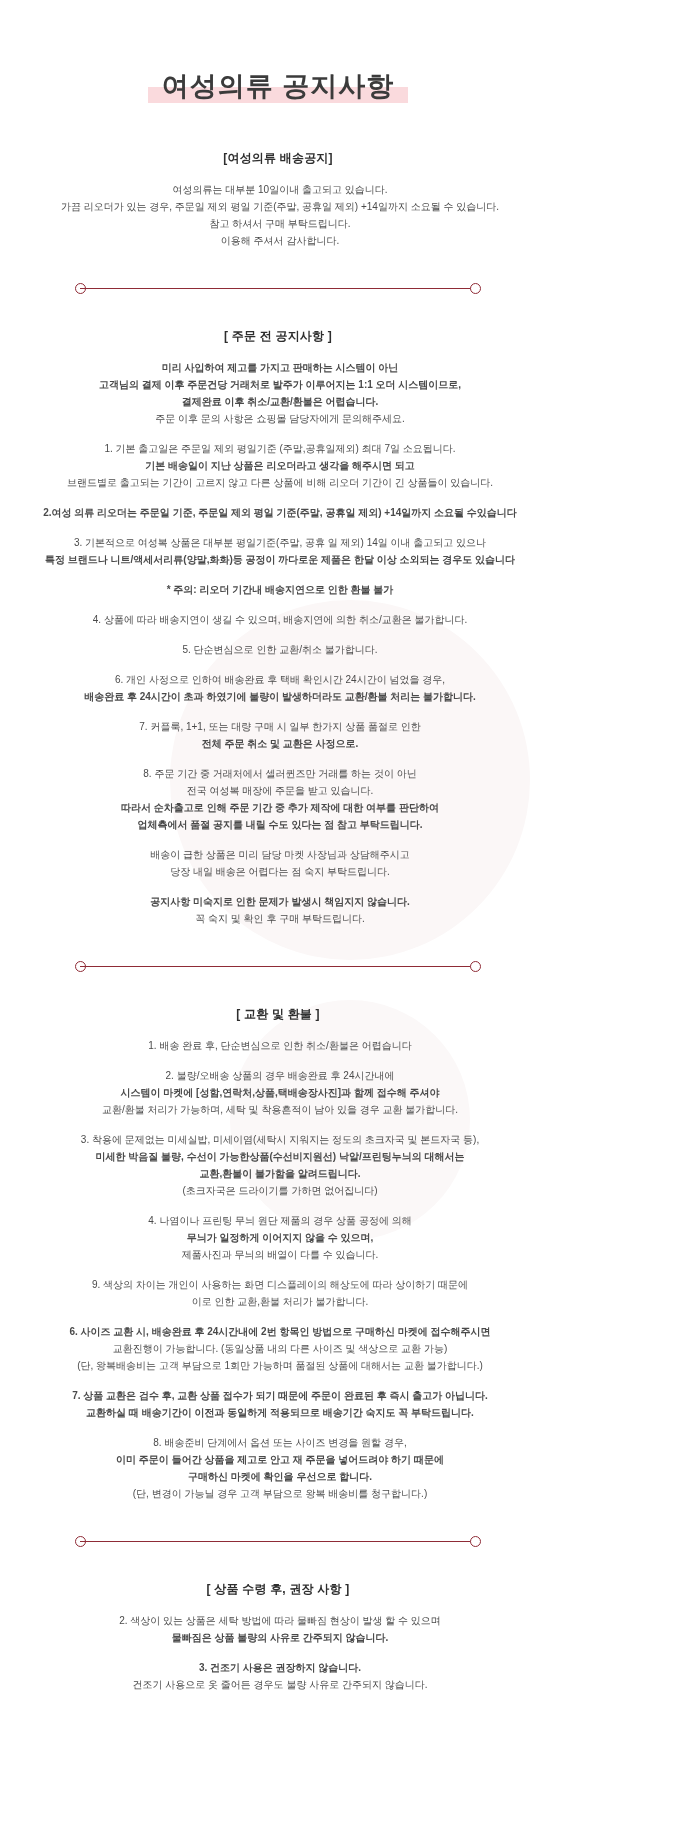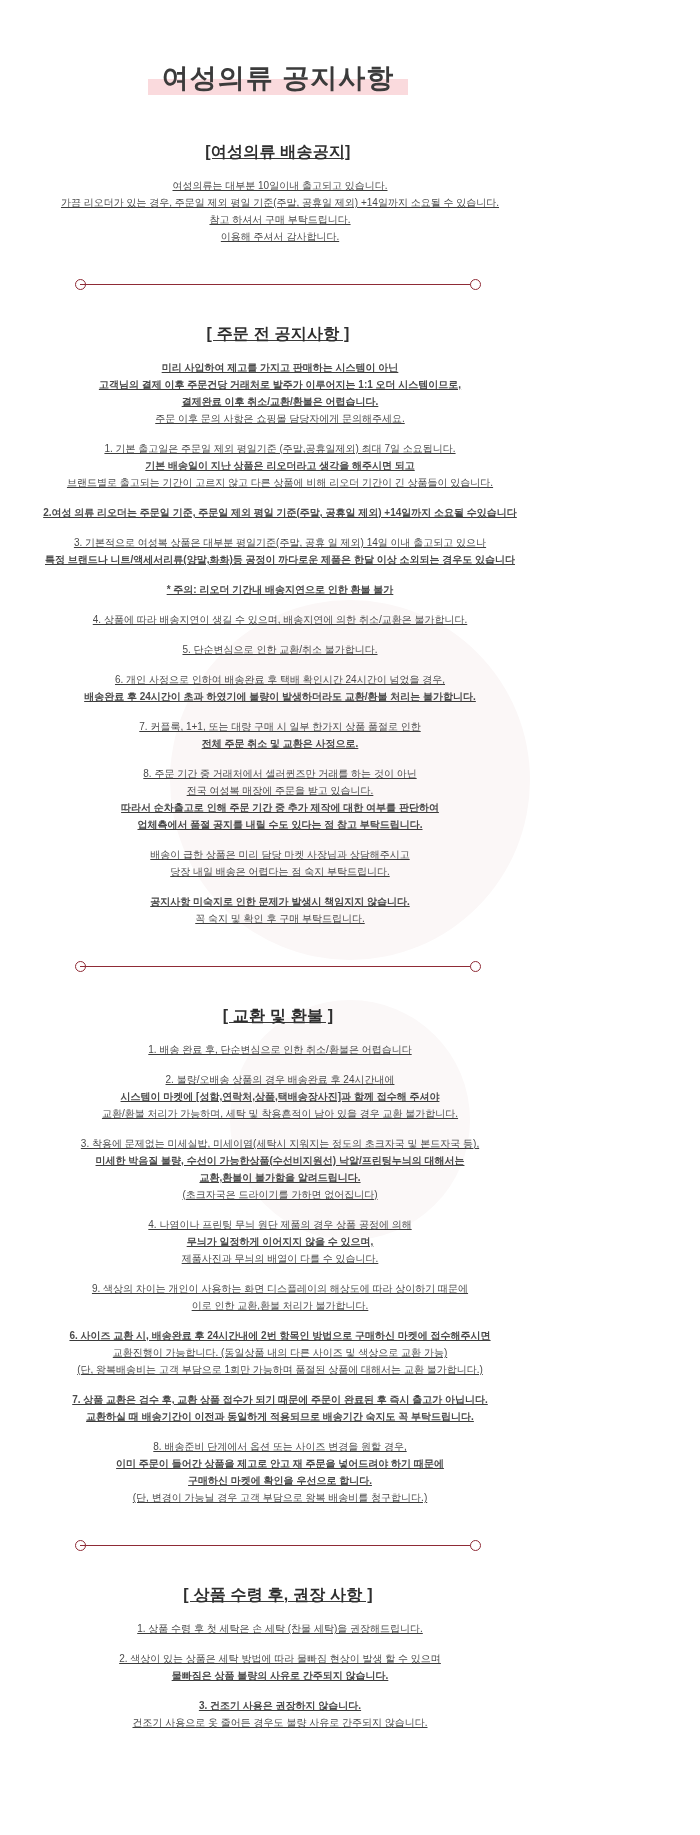--- a/index.html
+++ b/index.html
@@ -7,23 +7,22 @@
   body {
     width: 700px;
     background: #ffffff;
     font-family: "Liberation Sans", sans-serif;
     color: #3a3a3a;
   }
   .page {
     position: relative;
     width: 556px;
     min-height: 1835px;
-    padding: 8px 0 40px 0;
+    padding: 16px 0 40px 0;
     overflow: hidden;
-    text-decoration: underline;
   }
   
   .watermark {
     position: absolute;
     left: 170px;
     top: 600px;
     width: 360px;
     height: 360px;
     border-radius: 50%;
     background: #fbf7f7;
@@ -60,21 +59,21 @@
     left: 0; right: 0;
     bottom: 1px;
     height: 16px;
     background: #fadadd;
     z-index: -1;
   }
 
   
   .section { text-align: center; }
   .section-head {
-    font-size: 16px;
+    font-size: 12px;
     font-weight: bold;
     color: #2e2e2e;
     margin: 0 0 14px 0;
     letter-spacing: .2px;
   }
   .sec1 { margin-top: 46px; }
   .sec2 { margin-top: 8px; }
   .sec3 { margin-top: 8px; }
   .sec4 { margin-top: 2px; }
 
@@ -278,23 +277,20 @@
     <div class="divider">
       <span class="dot l"></span>
       <span class="bar"></span>
       <span class="dot r"></span>
     </div>
 
     <div class="section sec4">
       <div class="section-head">[ 상품 수령 후, 권장 사항 ]</div>
       <div class="body-wrap">
 
-        <div class="blk">
-          <p class="line">1. 상품 수령 후 첫 세탁은 손 세탁 (찬물 세탁)을 권장해드립니다.</p>
-        </div>
 
         <div class="blk">
           <p class="line">2. 색상이 있는 상품은 세탁 방법에 따라 물빠짐 현상이 발생 할 수 있으며</p>
           <p class="line redb">물빠짐은 상품 불량의 사유로 간주되지 않습니다.</p>
         </div>
 
         <div class="blk">
           <p class="line redb">3. 건조기 사용은 권장하지 않습니다.</p>
           <p class="line">건조기 사용으로 옷 줄어든 경우도 불량 사유로 간주되지 않습니다.</p>
         </div>

